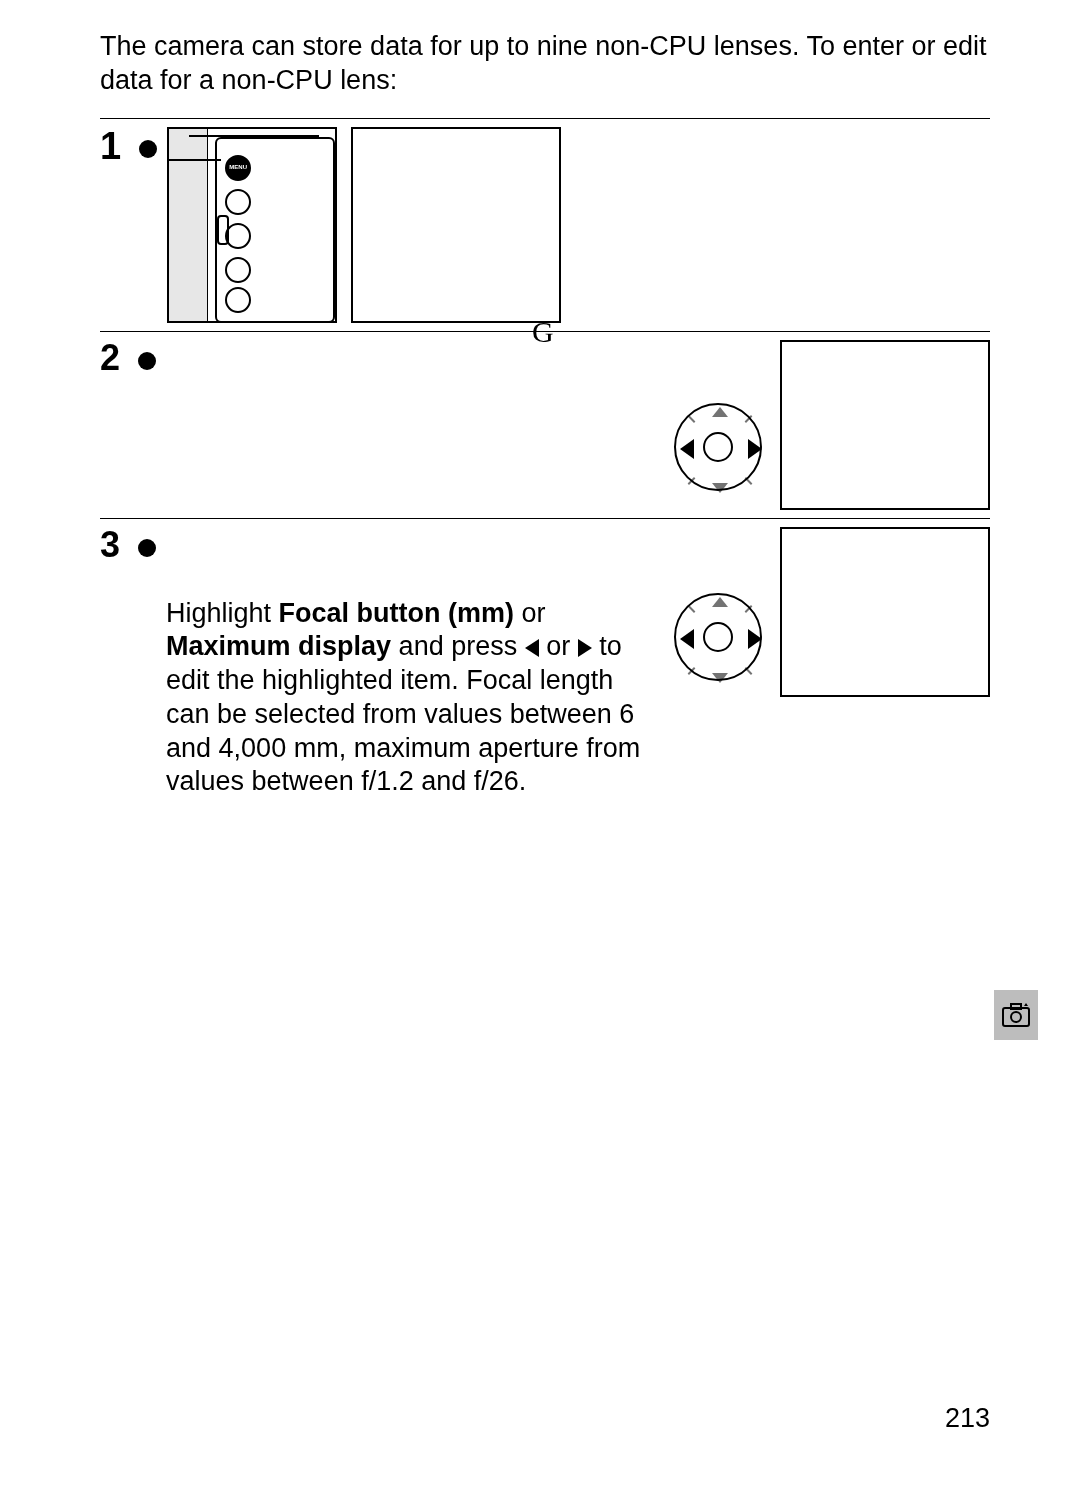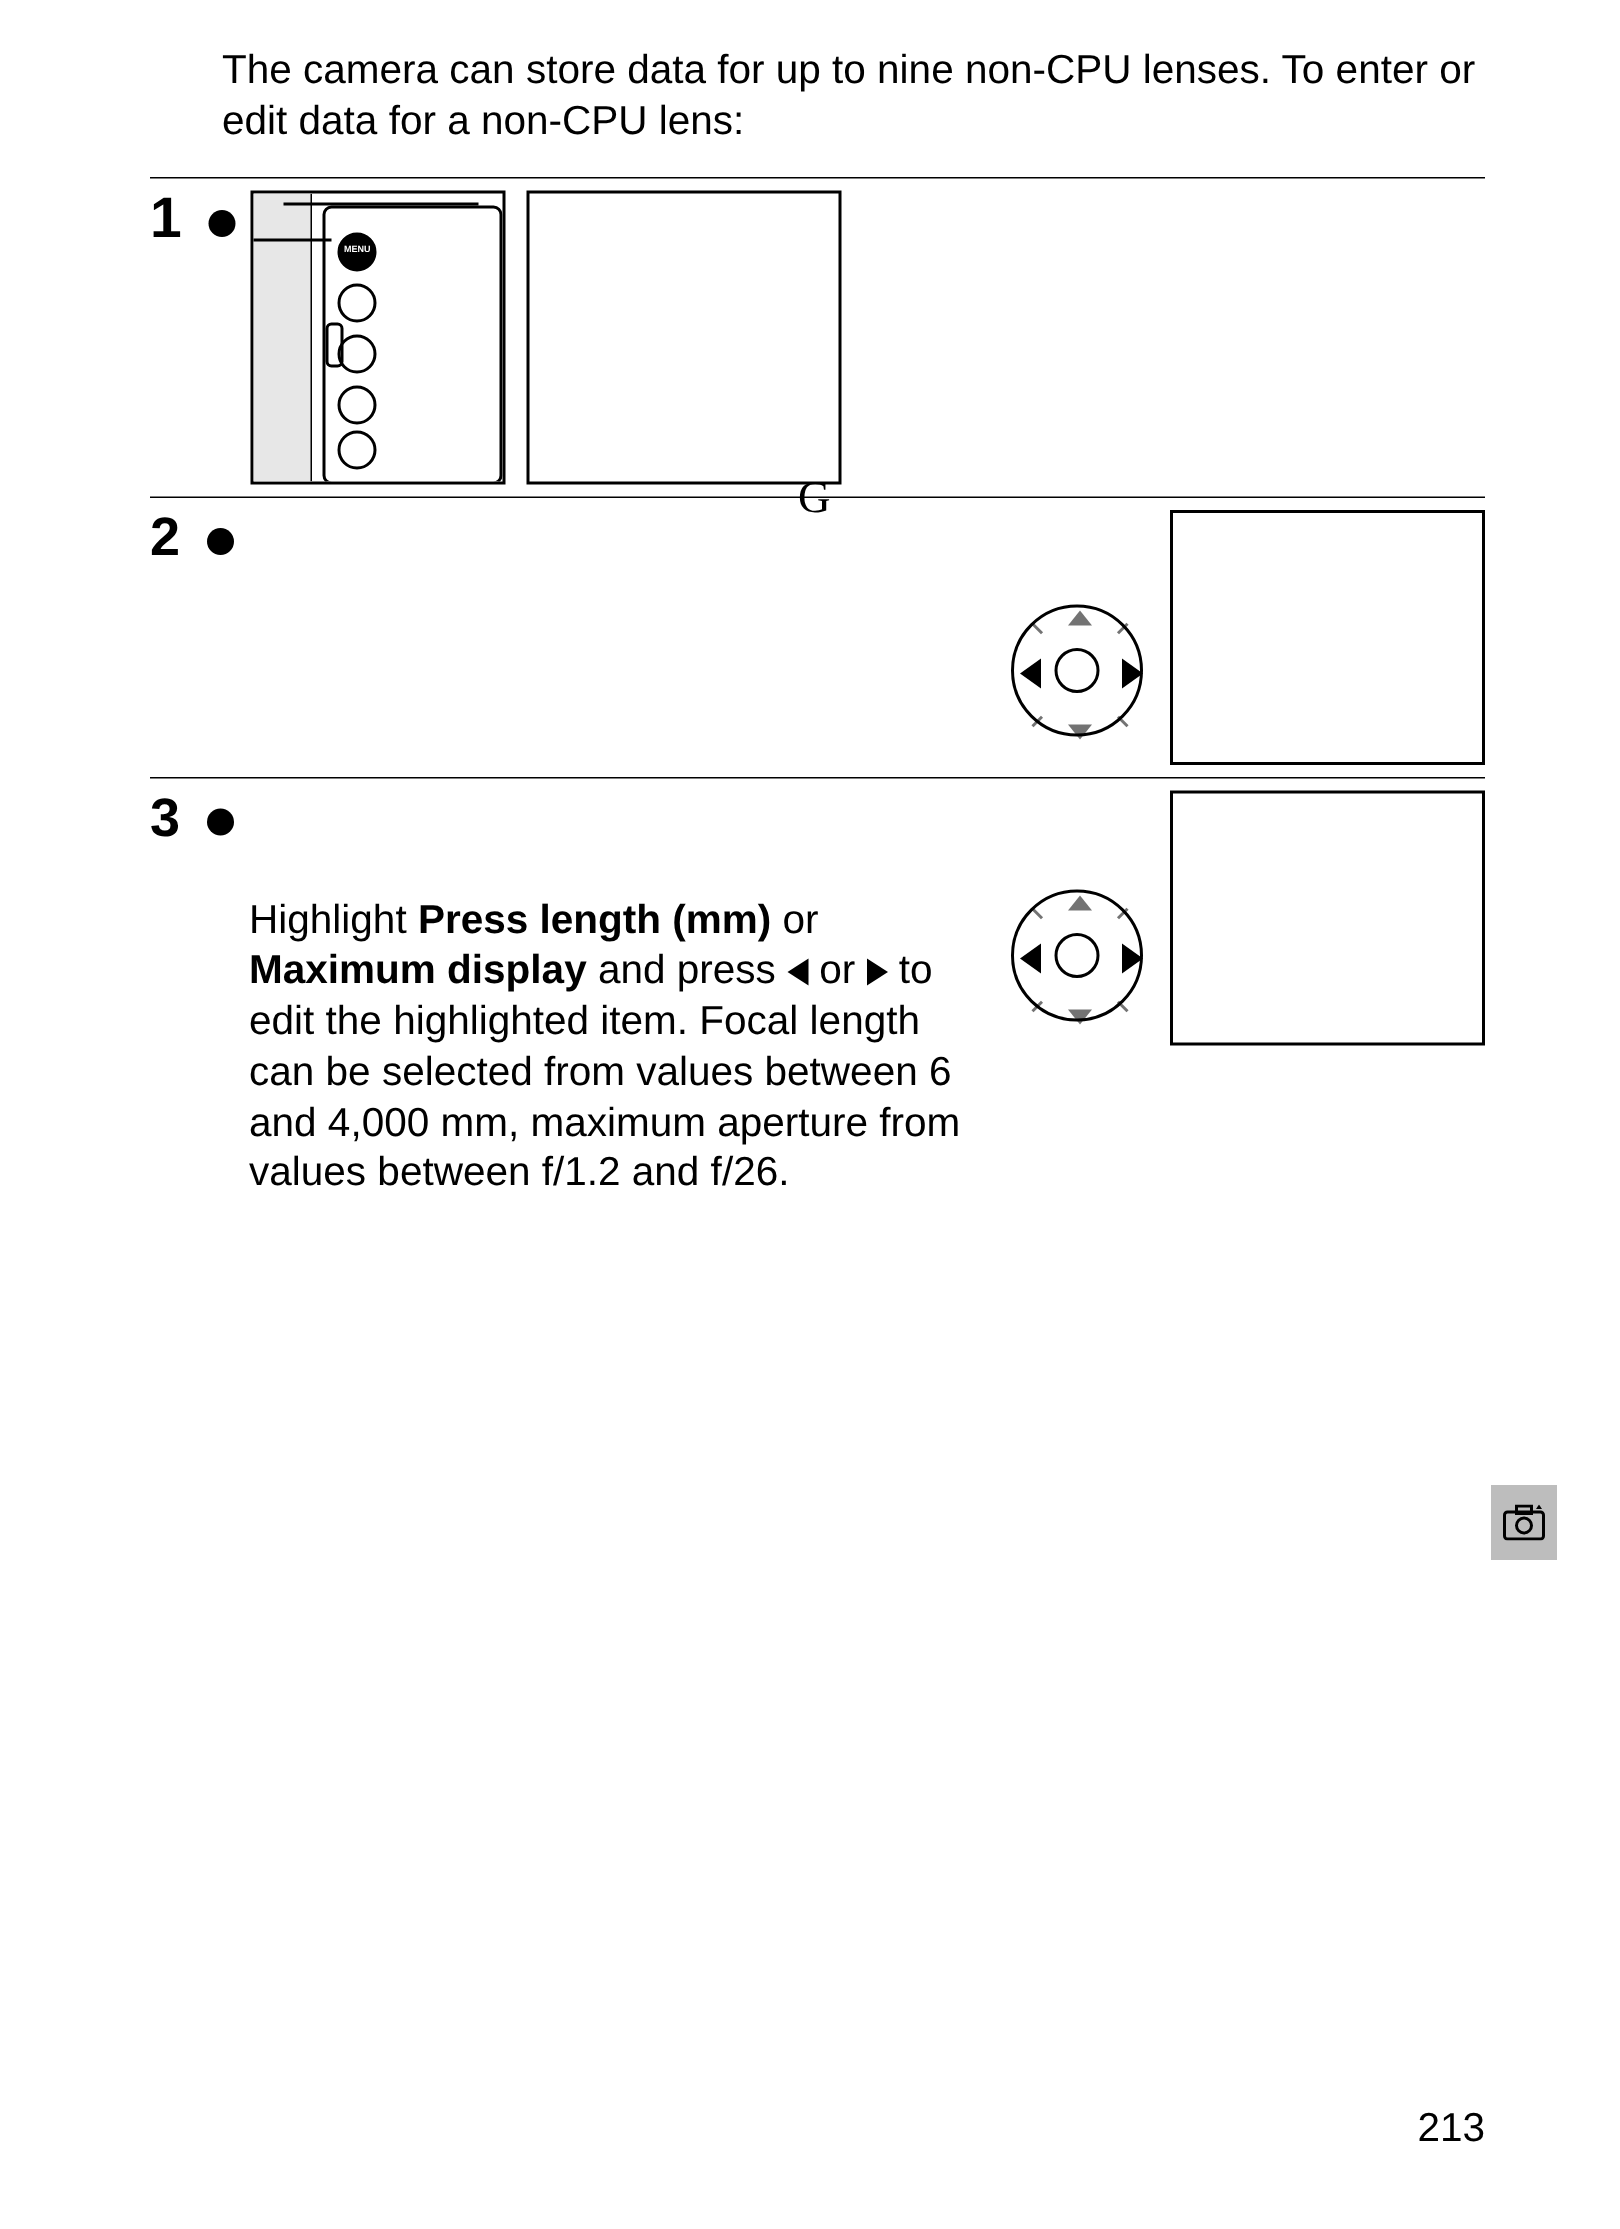--- a/index.html
+++ b/index.html
@@ -8,21 +8,21 @@
     width: 1080px;
     height: 1486px;
     background: #fff;
     position: relative;
     box-sizing: border-box;
     padding: 30px 90px 80px 100px;
     color: #000;
     font-size: 27px;
     line-height: 1.25;
   }
-  .intro { margin-bottom: 20px; margin-left: 48px; }
+  .intro { margin-bottom: 20px; }
   hr.rule {
     border: none;
     border-top: 1px solid #000;
     margin: 8px 0;
   }
   .step { display: block; }
   .step-body {
     display: flex;
     align-items: flex-start;
     gap: 10px;
@@ -314,21 +314,21 @@
 
 <div class="step step3">
   <div class="step-body">
     <div class="step-num-bullet">
       <span class="step-num">3</span>
       <span class="bullet"></span>
     </div>
     <div class="step-text">
       <div style="height:70px"></div>
       <div>
-        <span>Highlight </span><b>Press length (mm)</b><span> or </span><b>Maximum display</b><span> and press </span><span class="tri-left"></span><span> or </span><span class="tri-right"></span><span> to edit the highlighted item.  Focal length can be selected from values between 6 and 4,000 mm, maximum aperture from values between f/1.2 and f/26.</span>
+        <span>Highlight </span><b>Focal button (mm)</b><span> or </span><b>Maximum display</b><span> and press </span><span class="tri-left"></span><span> or </span><span class="tri-right"></span><span> to edit the highlighted item.  Focal length can be selected from values between 6 and 4,000 mm, maximum aperture from values between f/1.2 and f/26.</span>
       </div>
     </div>
     <div class="img-col" style="align-items:flex-start;">
       <div style="display:flex;flex-direction:column;align-items:center;">
         <div style="height:66px"></div>
         <div class="dpad-wrap">
           <div class="dpad-outer"></div>
           <div class="dpad-inner"></div>
           <span class="dpad-tri left"></span>
           <span class="dpad-tri right"></span>

